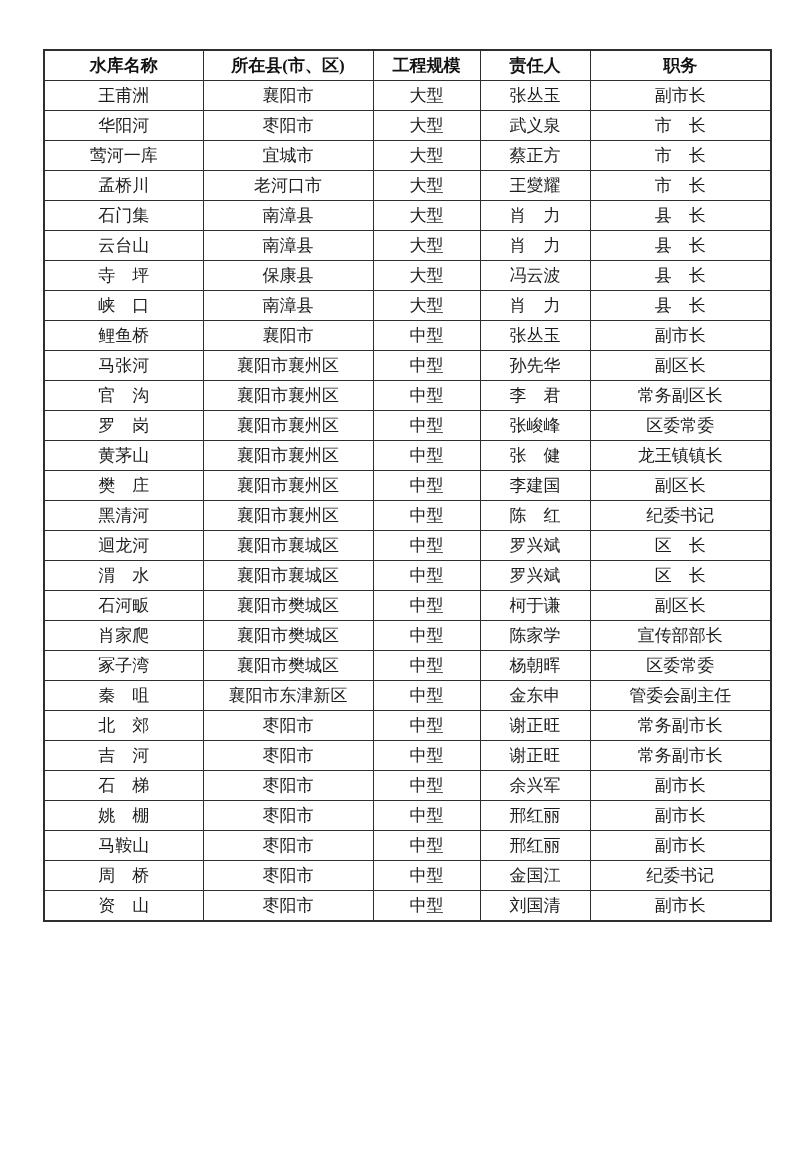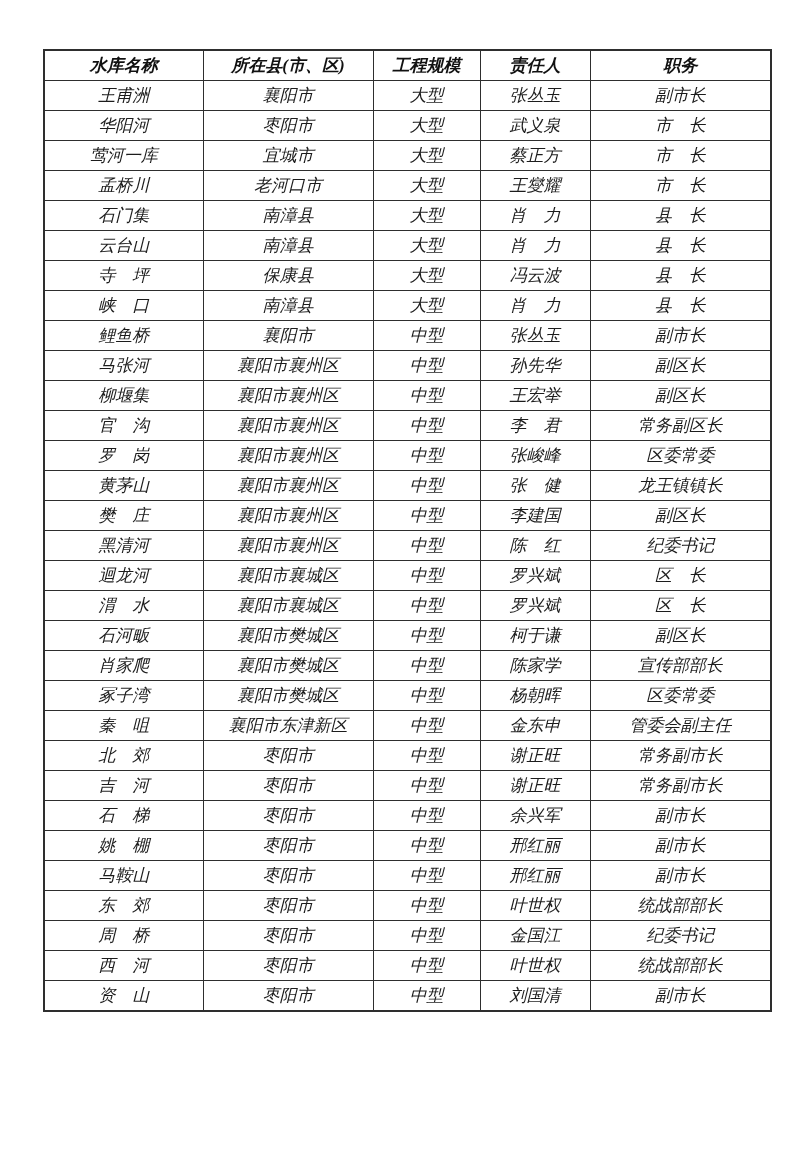--- a/index.html
+++ b/index.html
@@ -14,21 +14,20 @@
     color: #1c1c1c;
     position: relative;
     overflow: hidden;
   }
   .page {
     position: absolute;
     top: 0; left: 0;
     width: 800px;
     height: 1168px;
     background: #ffffff;
-    font-style: italic;
   }
   table.res-table {
     position: absolute;
     top: 49px;
     left: 43px;
     width: 727px;
     border-collapse: collapse;
     table-layout: fixed;
     border: 2px solid #2e2e2e;
   }
@@ -145,27 +144,20 @@
           <td>副市长</td>
         </tr>
         <tr>
           <td>马张河</td>
           <td>襄阳市襄州区</td>
           <td>中型</td>
           <td>孙先华</td>
           <td>副区长</td>
         </tr>
         <tr>
-          <td>柳堰集</td>
-          <td>襄阳市襄州区</td>
-          <td>中型</td>
-          <td>王宏举</td>
-          <td>副区长</td>
-        </tr>
-        <tr>
           <td>官　沟</td>
           <td>襄阳市襄州区</td>
           <td>中型</td>
           <td>李　君</td>
           <td>常务副区长</td>
         </tr>
         <tr>
           <td>罗　岗</td>
           <td>襄阳市襄州区</td>
           <td>中型</td>
@@ -264,39 +256,25 @@
           <td>副市长</td>
         </tr>
         <tr>
           <td>马鞍山</td>
           <td>枣阳市</td>
           <td>中型</td>
           <td>邢红丽</td>
           <td>副市长</td>
         </tr>
         <tr>
-          <td>东　郊</td>
-          <td>枣阳市</td>
-          <td>中型</td>
-          <td>叶世权</td>
-          <td>统战部部长</td>
-        </tr>
-        <tr>
           <td>周　桥</td>
           <td>枣阳市</td>
           <td>中型</td>
           <td>金国江</td>
           <td>纪委书记</td>
-        </tr>
-        <tr>
-          <td>西　河</td>
-          <td>枣阳市</td>
-          <td>中型</td>
-          <td>叶世权</td>
-          <td>统战部部长</td>
         </tr>
         <tr>
           <td>资　山</td>
           <td>枣阳市</td>
           <td>中型</td>
           <td>刘国清</td>
           <td>副市长</td>
         </tr>
       </tbody>
   </table>

